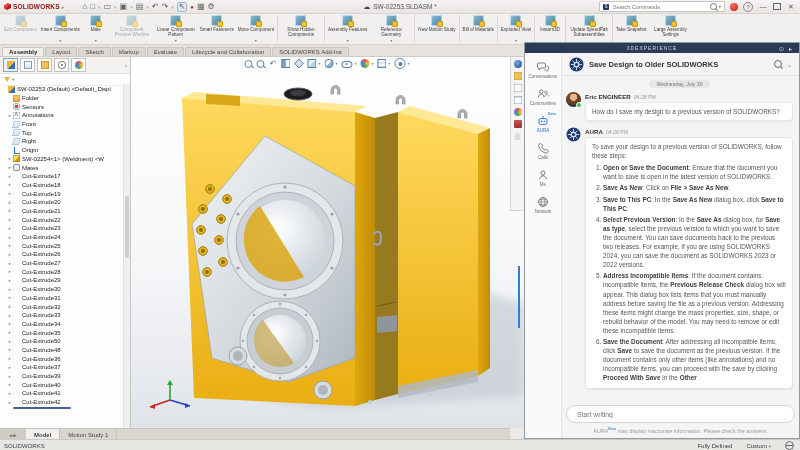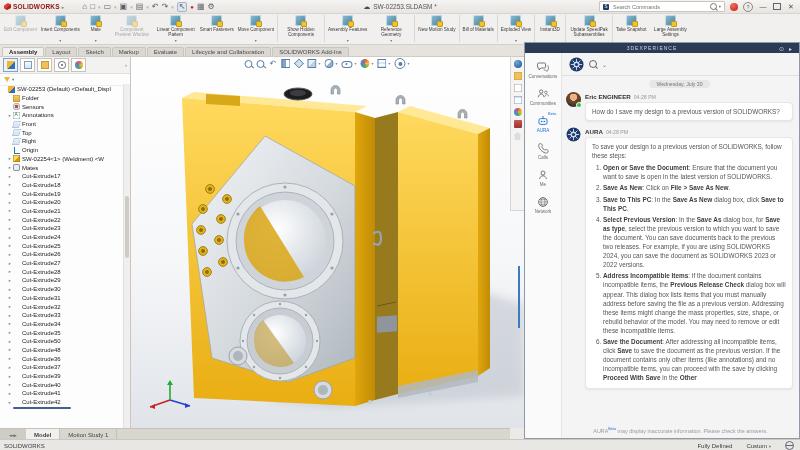--- a/index.html
+++ b/index.html
@@ -790,20 +790,21 @@
             <circle cx="8" cy="8" r="7.5" fill="#1f3b6e"></circle>
             <g stroke="#cfd9ec" stroke-width="1">
               <line x1="8" y1="2" x2="8" y2="14"></line>
                 <line x1="2" y1="8" x2="14" y2="8"></line>
               <line x1="3.8" y1="3.8" x2="12.2" y2="12.2"></line>
                 <line x1="12.2" y1="3.8" x2="3.8" y2="12.2"></line>
             </g>
             <circle cx="8" cy="8" r="3.2" fill="#cfd9ec"></circle>
               <circle cx="8" cy="8" r="1.7" fill="#1f3b6e"></circle>
           </svg>
+          <span class="convtitle">Save Design to Older SOLIDWORKS</span>
           <span class="chmag"></span>
           <span class="chchev">⌄</span>
         </div>
         <div class="msgs">
           <div class="datepill">Wednesday, July 30</div>
 
           <div class="msg">
             <span class="av av-eric"></span>
             <div class="mcol">
               <div class="mname"><b>Eric ENGINEER</b><span class="mtime">04:28 PM</span></div>
@@ -832,20 +833,23 @@
                     <li><span></span><b>Save As New</b><span>: Click on </span><b>File &gt; Save As New</b><span>.</span></li>
                     <li><span></span><b>Save to This PC</b><span>: In the </span><b>Save As New</b><span> dialog box, click </span><b>Save to This PC</b><span>.</span></li>
                     <li><span></span><b>Select Previous Version</b><span>: In the </span><b>Save As</b><span> dialog box, for </span><b>Save as type</b><span>, select the previous version to which you want to save the document. You can save documents back to the previous two releases. For example, if you are using SOLIDWORKS 2024, you can save the document as SOLIDWORKS 2023 or 2022 versions.</span></li>
                     <li><span></span><b>Address Incompatible Items</b><span>: If the document contains incompatible items, the </span><b>Previous Release Check</b><span> dialog box will appear. This dialog box lists items that you must manually address before saving the file as a previous version. Addressing these items might change the mass properties, size, shape, or rebuild behavior of the model. You may need to remove or edit these incompatible items.</span></li>
                     <li><span></span><b>Save the Document</b><span>: After addressing all incompatible items, click </span><b>Save</b><span> to save the document as the previous version. If the document contains only other items (like annotations) and no incompatible items, you can proceed with the save by clicking </span><b>Proceed With Save</b><span> in the </span><b>Other</b><span></span></li>
                   </ol>
               </div>
             </div>
           </div>
         </div>
+        <div class="composer">
+          <input readonly="" placeholder="Start writing" style="">
+        </div>
         <div class="disclaimer">
           <span>AURA</span><sup>Beta</sup><span> may display inaccurate information. Please check the answers.</span>
         </div>
       </div>
     </div>
   </div>
 
 </div>
 
 </body></html>

